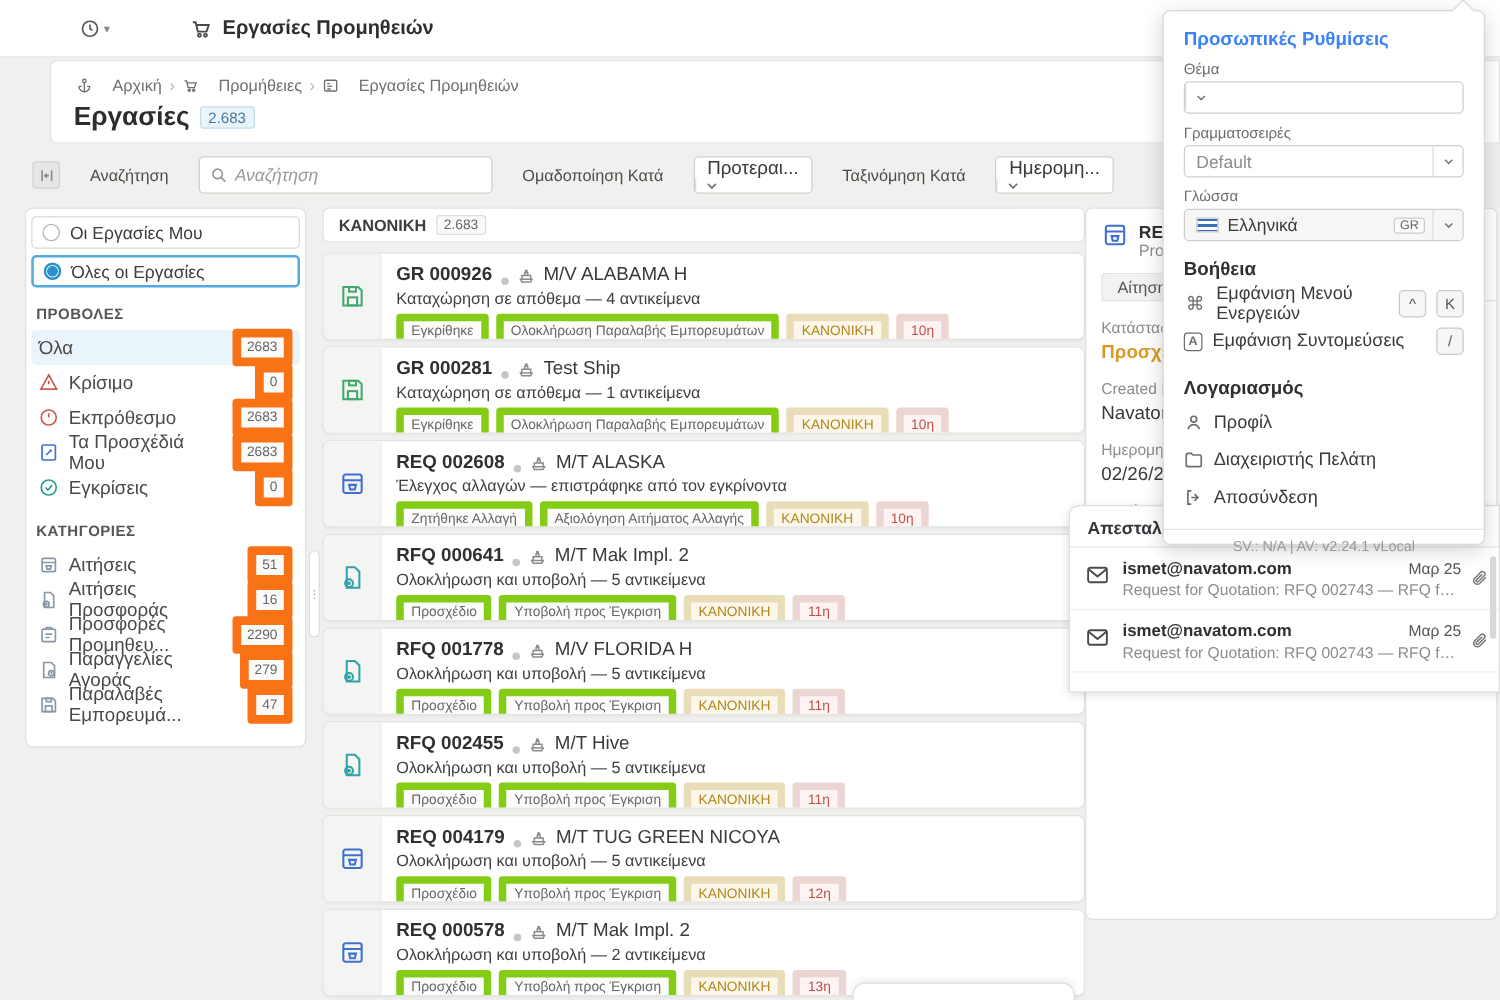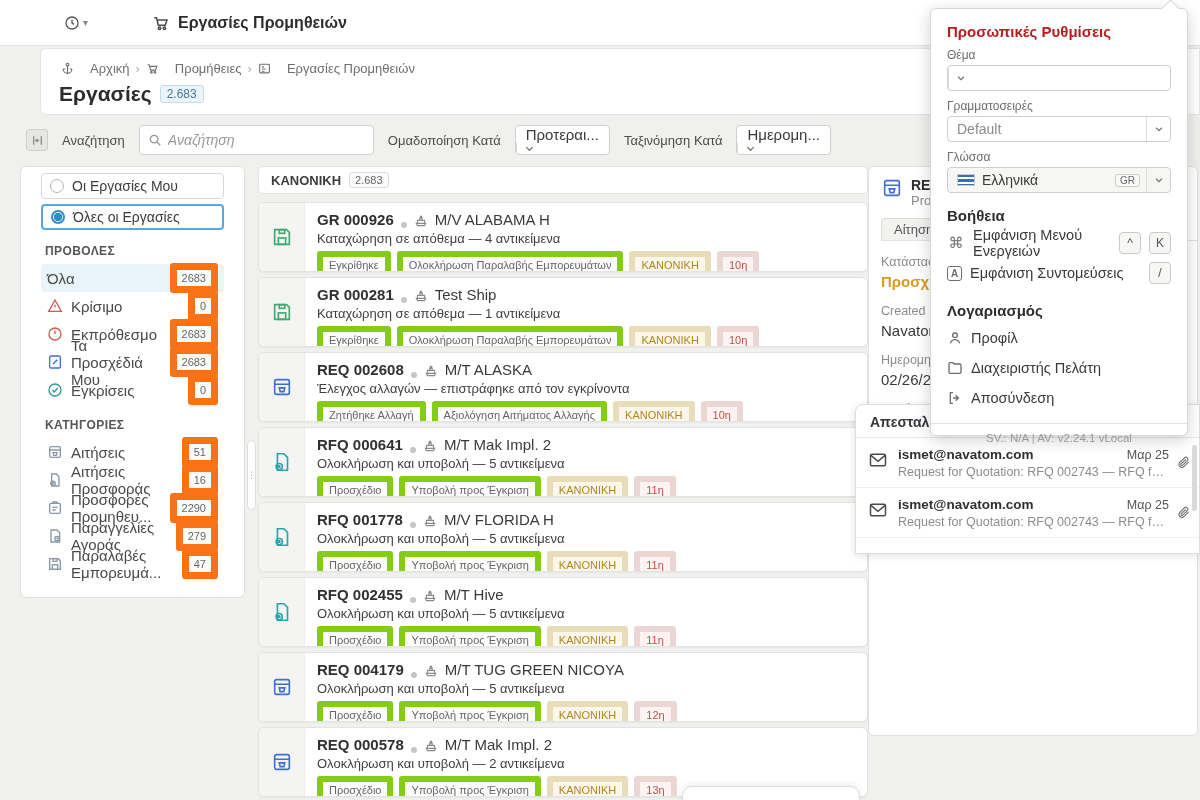--- a/index.html
+++ b/index.html
@@ -17,35 +17,35 @@
   
   .headerCard { position:absolute; left:40px; top:48px; width:1160px; height:67px;
     background:#fff; border:1px solid #e5e5e3; border-radius:6px 0 0 6px; }
   .crumbs { display:flex; align-items:center; gap:6px; margin:12px 0 0 20px; font-size:13px; color:#6e6e6c; }
   .crumbs .sep { color:#b0b0ae; }
   .crumb { display:flex; align-items:center; gap:16px; cursor:pointer; }
   .pageTitleRow { display:flex; align-items:center; gap:8px; margin:6px 0 0 18px; }
   .pageTitle { font-size:21px; font-weight:bold; color:#2c2c2a; }
   .countBlue { font-size:12px; color:#49789c; background:#e9f4fb; border:1px solid #c3dcea; border-radius:3px; padding:1px 6px; }
   
-  .toolbar { position:absolute; left:26px; top:122px; height:36px; display:flex; align-items:center; gap:14px; }
+  .toolbar { position:absolute; left:26px; top:122px; height:36px; display:flex; align-items:center; gap:24px; }
   .collapseBtn { width:22px; height:22px; background:#e6e6e4; border:1px solid #cfcfcd; border-radius:3px;
     display:flex; align-items:center; justify-content:center; color:#8a8a88; cursor:pointer; }
   .tlabel { font-size:13px; color:#4c4c4a; }
   .searchBox { display:flex; align-items:center; width:235px; height:30px; background:#fff;
     border:1px solid #cfcfcd; border-radius:4px; padding:0 8px; gap:6px; }
   .searchBox input { border:none; outline:none; width:100%; font-size:14px; font-style:italic; color:#555;
     font-family:"Liberation Sans", sans-serif; background:transparent; }
   .searchBox input::placeholder { color:#9a9a98; }
   .selectBox { display:flex; align-items:stretch; height:30px; background:#fff; border:1px solid #cfcfcd; border-radius:4px; cursor:pointer;flex-direction:column; }
   .selVal { display:flex; align-items:center; padding:0 10px; font-size:15px; color:#3a3a38; }
   .selArrow { display:flex; align-items:center; justify-content:center; width:26px; border-left:1px solid #dcdcda; color:#777; }
   
   .sidebar { position:absolute; left:20px; top:166px; width:225px; height:432px;
-    background:#fff; border:1px solid #e0e0de; border-radius:6px; padding:6px 20px; }
+    background:#fff; border:1px solid #e0e0de; border-radius:6px; padding:6px 4px; }
   .scopeRow { display:flex; align-items:center; gap:8px; height:26px; border:1px solid #d8d8d6;
     border-radius:4px; padding:0 8px; margin-bottom:5px; font-size:14px; color:#3c3c3a; cursor:pointer; }
   .scopeRow.sel { border:2px solid #55a9dd; }
   .radio { width:14px; height:14px; border-radius:50%; border:1px solid #b5b5b3; background:#fff; flex:0 0 auto; }
   .radio.on { border:2px solid #2b8fc9; background:radial-gradient(circle, #2b8fc9 0 4px, #fff 4.5px); }
   .secTitle { font-size:12px; font-weight:bold; color:#55555a; letter-spacing:.4px; margin:14px 4px 6px; }
   .navRow { display:flex; align-items:center; gap:8px; height:28px; padding:0 6px; font-size:15px; color:#4a4a48;
     border-radius:4px; cursor:pointer; }
   .navRow.active { background:#e9f5fa; }
   .navRow .grow { flex:1; }
@@ -101,21 +101,21 @@
   .esender { font-size:13.5px; font-weight:bold; color:#30302e; }
   .edate { font-size:12.5px; color:#55555a; }
   .esubj { font-size:12.5px; color:#8c8c8a; white-space:nowrap; overflow:hidden; text-overflow:ellipsis; margin-top:3px; }
   .eclip { position:absolute; right:8px; top:18px; width:14px; height:14px; color:#777; }
   .escroll { position:absolute; right:2px; top:40px; width:5px; height:66px; background:#d9d9d7; border-radius:3px; }
   
   .popup { position:absolute; left:930px; top:8px; width:258px; height:428px; background:#fff;
     border:1px solid #d8d8d6; border-radius:6px; box-shadow:0 4px 16px rgba(0,0,0,.18); z-index:5; padding:14px 16px 0; }
   .popup::before { content:""; position:absolute; top:-7px; right:10px; width:12px; height:12px; background:#fff;
     border-left:1px solid #d8d8d6; border-top:1px solid #d8d8d6; transform:rotate(45deg); }
-  .ptitle { font-size:15px; font-weight:bold; color:#b91c1c; margin-bottom:8px; }
+  .ptitle { font-size:15px; font-weight:bold; color:#3b82f6; margin-bottom:8px; }
   .plabel { font-size:12px; color:#6e6e6c; margin:8px 0 3px; }
   .pselect { display:flex; align-items:stretch; height:26px; background:#fff; border:1px solid #cfcfcd; border-radius:4px; cursor:pointer; }
   .pselVal { flex:1; display:flex; align-items:center; gap:7px; padding:0 9px; font-size:14px; color:#3a3a38; }
   .pselVal.muted { color:#8c8c8a; }
   .pselArrow { display:flex; align-items:center; justify-content:center; width:24px; border-left:1px solid #dcdcda; color:#777; }
   .gbadge { font-size:10px; color:#666; border:1px solid #ccc; border-radius:3px; padding:0 4px; background:#fafaf9; }
   .flag { width:18px; height:12px; border:1px solid #c9c9c7; flex:0 0 auto;
     background:repeating-linear-gradient(180deg,#3a6fb5 0 2.2px,#fff 2.2px 4.4px); }
   .psec { font-size:15px; font-weight:bold; color:#2e2e2c; margin:14px 0 4px; }
   .pitem { display:flex; align-items:center; gap:8px; height:30px; font-size:14.5px; color:#3a3a38; cursor:pointer; }

